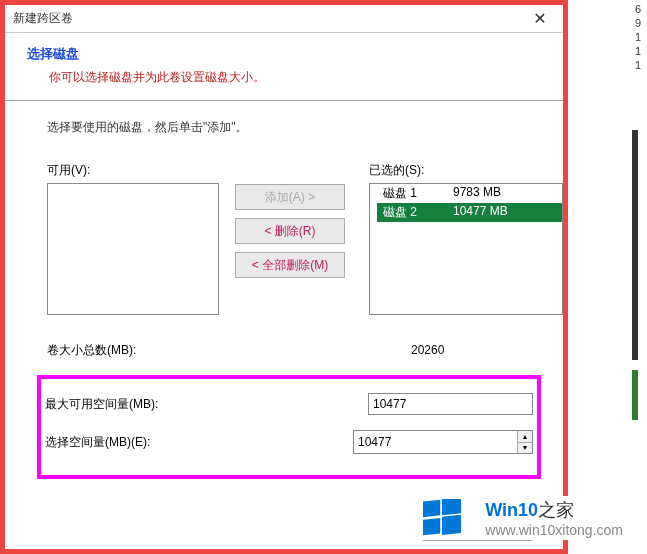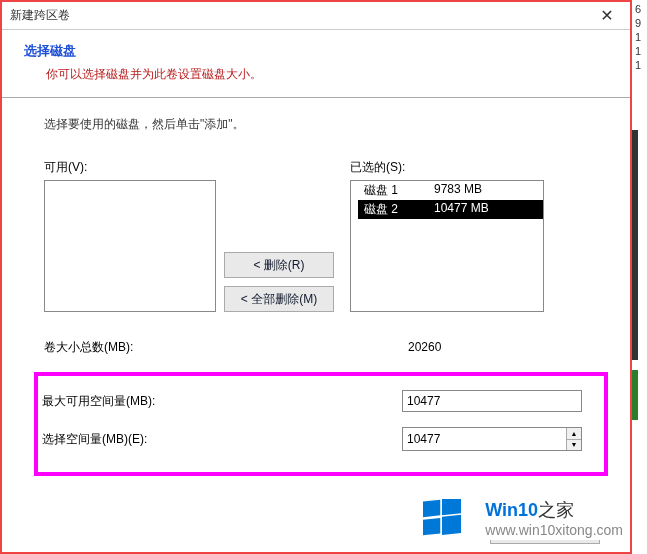--- a/index.html
+++ b/index.html
@@ -39,24 +39,24 @@
     .right-edge .green-seg {
       position: absolute;
       left: 0;
       width: 6px;
       background: #2c7d2c;
     }
     .dialog {
       position: absolute;
       top: 0;
       left: 0;
-      width: 632px;
+      width: 568px;
       height: 554px;
       background: #fff;
-      border: 2px solid #ef4444;
+      border: 5px solid #ef4444;
     }
     .titlebar {
       height: 28px;
       display: flex;
       align-items: center;
       justify-content: space-between;
       padding: 0 8px;
       background: #fff;
       border-bottom: 1px solid #ccc;
     }
@@ -89,22 +89,22 @@
       border-top: 1px solid #aaa;
       padding: 18px 30px 10px 42px;
     }
     .instruction {
       font-size: 12px;
       color: #333;
       margin-bottom: 26px;
     }
     .disk-row {
       display: flex;
-      align-items: flex-end;
-      gap: 8px;
+      align-items: flex-start;
+      gap: 16px;
     }
     .col-label {
       font-size: 12px;
       margin-bottom: 4px;
       display: block;
     }
     .available-col {
       width: 172px;
     }
     .listbox {
@@ -119,21 +119,21 @@
       gap: 8px;
       margin-top: 22px;
       align-items: center;
     }
     .xfer-btn {
       width: 110px;
       height: 26px;
       background: #e9e9e9;
       border: 1px solid #aaa;
       font-size: 12px;
-      color: #0f172a;
+      color: #be185d;
       cursor: pointer;
     }
     .xfer-btn.disabled {
       color: #a8a8a8;
       cursor: default;
     }
     .selected-col {
       margin-left: 8px;
     }
     .selected-list {
@@ -144,21 +144,21 @@
       font-size: 12px;
       padding-left: 7px;
     }
     .selected-item {
       display: flex;
       padding: 1px 6px;
       white-space: pre;
     }
     .selected-item .dn { width: 70px; }
     .selected-item.selected {
-      background: #000000;
+      background: #15803d;
       color: #fff;
     }
     .value-section {
       margin-top: 22px;
     }
     .value-row {
       display: flex;
       align-items: center;
       margin-bottom: 12px;
       height: 26px;
@@ -289,20 +289,21 @@
     <div class="instruction">选择要使用的磁盘，然后单击"添加"。</div>
 
     <div class="disk-row">
 
       <div class="available-col">
         <span class="col-label">可用(V):</span>
         <div class="listbox"></div>
       </div>
 
       <div class="button-col">
+        <button class="xfer-btn disabled">添加(A) &gt;</button>
         <button class="xfer-btn">&lt; 删除(R)</button>
         <button class="xfer-btn">&lt; 全部删除(M)</button>
       </div>
 
       <div class="selected-col">
         <span class="col-label">已选的(S):</span>
         <div class="selected-list">
           <div class="selected-item">
             <span class="dn">磁盘 1</span>
             <span>9783 MB</span>

